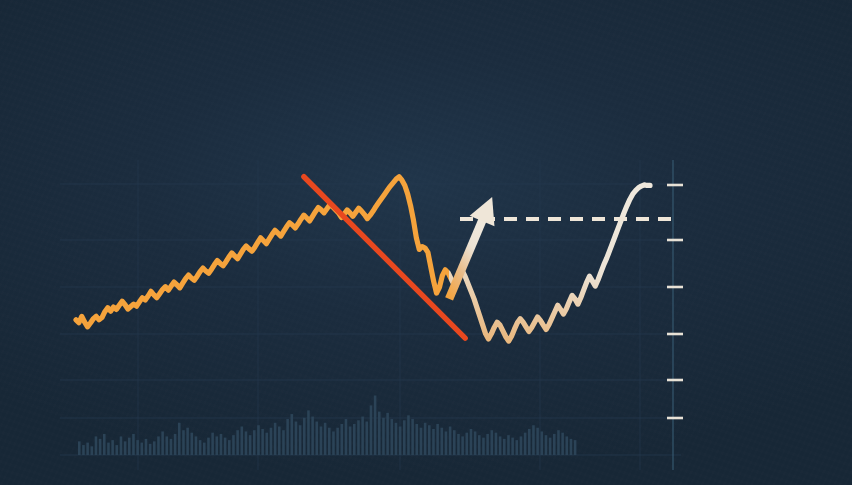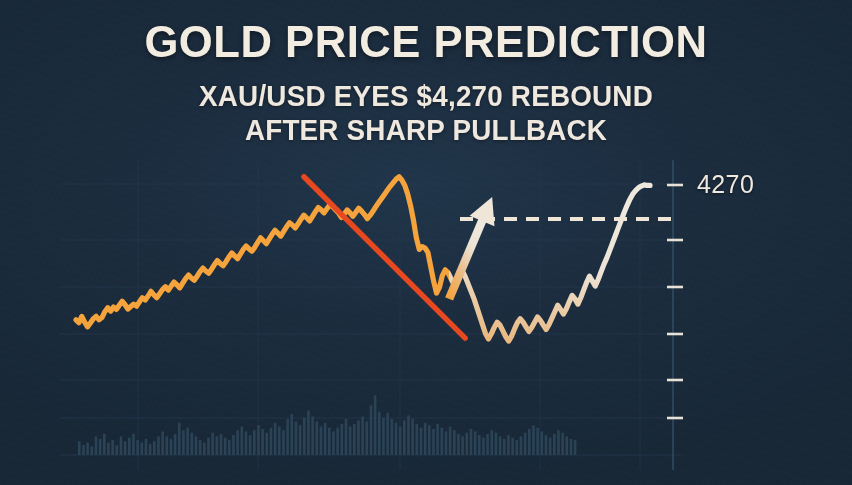--- a/index.html
+++ b/index.html
@@ -74,25 +74,20 @@
   #label-high { left: 697px; top: 170px; }
   #label-low  { left: 697px; top: 320px; }
 </style>
 </head>
 <body>
 
 <div id="canvas">
 
   <div id="grain"></div>
 
-  <div class="title-block">
-    <div class="main-title">GOLD PRICE PREDICTION</div>
-    <div class="sub-line sub-1">XAU/USD EYES $4,270 REBOUND</div>
-    <div class="sub-line sub-2">AFTER SHARP PULLBACK</div>
-  </div>
 
   <svg class="chart-svg" id="chart" viewBox="0 0 852 485">
     <defs>
       <linearGradient id="arrowGrad" x1="0" y1="1" x2="0.55" y2="0">
         <stop offset="0%" stop-color="#f5a33c"></stop>
         <stop offset="35%" stop-color="#e9bb86"></stop>
         <stop offset="70%" stop-color="#ece3d5"></stop>
         <stop offset="100%" stop-color="#efe8dc"></stop>
       </linearGradient>
     <clipPath id="clipOrange">
@@ -252,15 +247,14 @@
         <path d="M76.00 319.85 L78.88 322.76 L81.77 316.36 L84.65 322.18 L87.54 326.84 L90.42 323.05 L93.31 318.69 L96.19 316.36 L99.08 319.85 L101.96 317.53 L104.84 311.71 L107.73 307.64 L110.61 311.13 L113.50 307.05 L116.38 309.38 L119.27 305.31 L122.15 301.24 L125.04 304.73 L127.92 309.09 L130.80 306.47 L133.69 304.15 L136.57 306.18 L139.46 301.82 L142.34 297.75 L145.23 300.07 L148.11 296.00 L150.99 291.35 L153.88 294.84 L156.76 297.75 L159.65 293.67 L162.53 289.60 L165.42 286.69 L168.30 290.18 L171.19 286.11 L174.07 282.04 L176.95 284.95 L179.84 287.85 L182.72 283.20 L185.61 278.55 L188.49 275.05 L191.38 277.96 L194.26 280.29 L197.15 276.22 L200.03 271.56 L202.91 268.07 L205.80 270.98 L208.68 273.31 L211.57 269.24 L214.45 264.58 L217.34 260.51 L220.22 263.42 L223.11 265.75 L225.99 261.67 L228.87 257.02 L231.76 252.95 L234.64 255.85 L237.53 258.76 L240.41 254.11 L243.30 249.45 L246.18 245.96 L249.07 248.87 L251.95 251.20 L254.83 247.13 L257.72 242.47 L260.60 237.82 L263.49 240.73 L266.37 243.64 L269.26 238.98 L272.14 234.33 L275.03 230.25 L277.91 233.16 L280.79 236.07 L283.68 231.42 L286.56 226.76 L289.45 222.69 L292.33 225.02 L295.22 227.93 L298.10 223.85 L300.98 219.20 L303.87 215.13 L306.75 218.04 L309.64 220.95 L312.52 216.29 L315.41 211.64 L318.29 207.56 L321.18 209.89 L324.06 212.80 L326.94 208.73 L329.83 204.65 L332.71 206.98 L335.60 209.89 L338.48 212.80 L341.37 217.45 L344.25 213.96 L347.14 209.89 L350.02 212.80 L352.90 216.29 L355.79 212.22 L358.67 208.15 L361.56 211.05 L364.44 214.55 L367.33 218.62 L370.21 215.13 L373.10 211.05 L375.98 206.40 L378.86 202.33 L381.75 198.25 L384.63 194.18 L387.52 190.11 L390.40 186.04 L393.29 182.55 L396.17 179.05 L399.06 176.73 L401.94 180.22 L404.82 185.45 L407.71 194.18 L410.59 205.82 L413.48 220.36 L416.36 237.82 L419.25 249.45 L422.13 246.55 L425.02 248.00 L427.90 252.36 L430.78 266.91 L433.67 281.45 L436.55 293.09 L439.44 287.27 L442.32 275.64 L445.21 269.82 L448.09 272.73 L450.97 278.55 L453.86 284.36 L456.74 280.00 L459.63 274.18 L462.51 271.27 L465.40 277.09 L468.28 284.36 L471.17 291.64 L474.05 298.91 L476.93 307.64 L479.82 316.36 L482.70 325.09 L485.59 333.82 L488.47 339.05 L491.36 333.82 L494.24 327.42 L497.13 322.18 L500.01 325.09 L502.89 330.91 L505.78 336.73 L508.66 341.09 L511.55 336.15 L514.43 329.16 L517.32 322.76 L520.20 318.69 L523.09 322.18 L525.97 326.84 L528.85 331.49 L531.74 327.42 L534.62 322.18 L537.51 316.95 L540.39 320.44 L543.28 325.09 L546.16 329.45 L549.05 324.51 L551.93 318.11 L554.81 311.71 L557.70 305.31 L560.58 309.38 L563.47 314.04 L566.35 308.80 L569.24 301.82 L572.12 295.42 L575.01 298.91 L577.89 304.15 L580.77 297.75 L583.66 290.18 L586.54 282.62 L589.43 276.22 L592.31 280.87 L595.20 286.11 L598.08 279.71 L600.96 272.15 L603.85 264.58 L606.73 258.18 L609.62 250.62 L612.50 243.05 L615.39 235.49 L618.27 227.93 L621.16 220.36 L624.04 212.80 L626.92 205.82 L629.81 199.42 L632.69 194.18 L635.58 190.69 L638.46 187.78 L641.35 186.04 L644.23 184.87 L647.12 185.45 L650.00 185.45" fill="none" stroke="url(#arrowGrad)" stroke-width="5.2" stroke-linejoin="round" stroke-linecap="round" clip-path="url(#clipCream)"></path>
       </g>
     <g id="anno-group">
         <line x1="460" y1="218.9090909090909" x2="673" y2="218.9090909090909" stroke="#efe6d8" stroke-width="4" stroke-dasharray="13 9" stroke-linecap="butt"></line>
         <line x1="303.87800000000004" y1="176.72727272727272" x2="465.17199999999997" y2="338.1818181818182" stroke="#e8481f" stroke-width="5.4" stroke-linecap="round"></line>
         <line x1="449.1" y1="298.9090909090909" x2="487.087365692819" y2="209.06461920397572" stroke="url(#arrowGrad)" stroke-width="8.5" stroke-linecap="butt"></line>
         <polygon points="492.15,197.0909090909091 494.45896881074566,226.29568032834567 469.59049396053035,215.78097830573904" fill="#efe6d8"></polygon>
       </g>
   </svg>
 
-  <div class="axis-label" id="label-high">4270</div>
 
 </div>
 
 </body></html>

